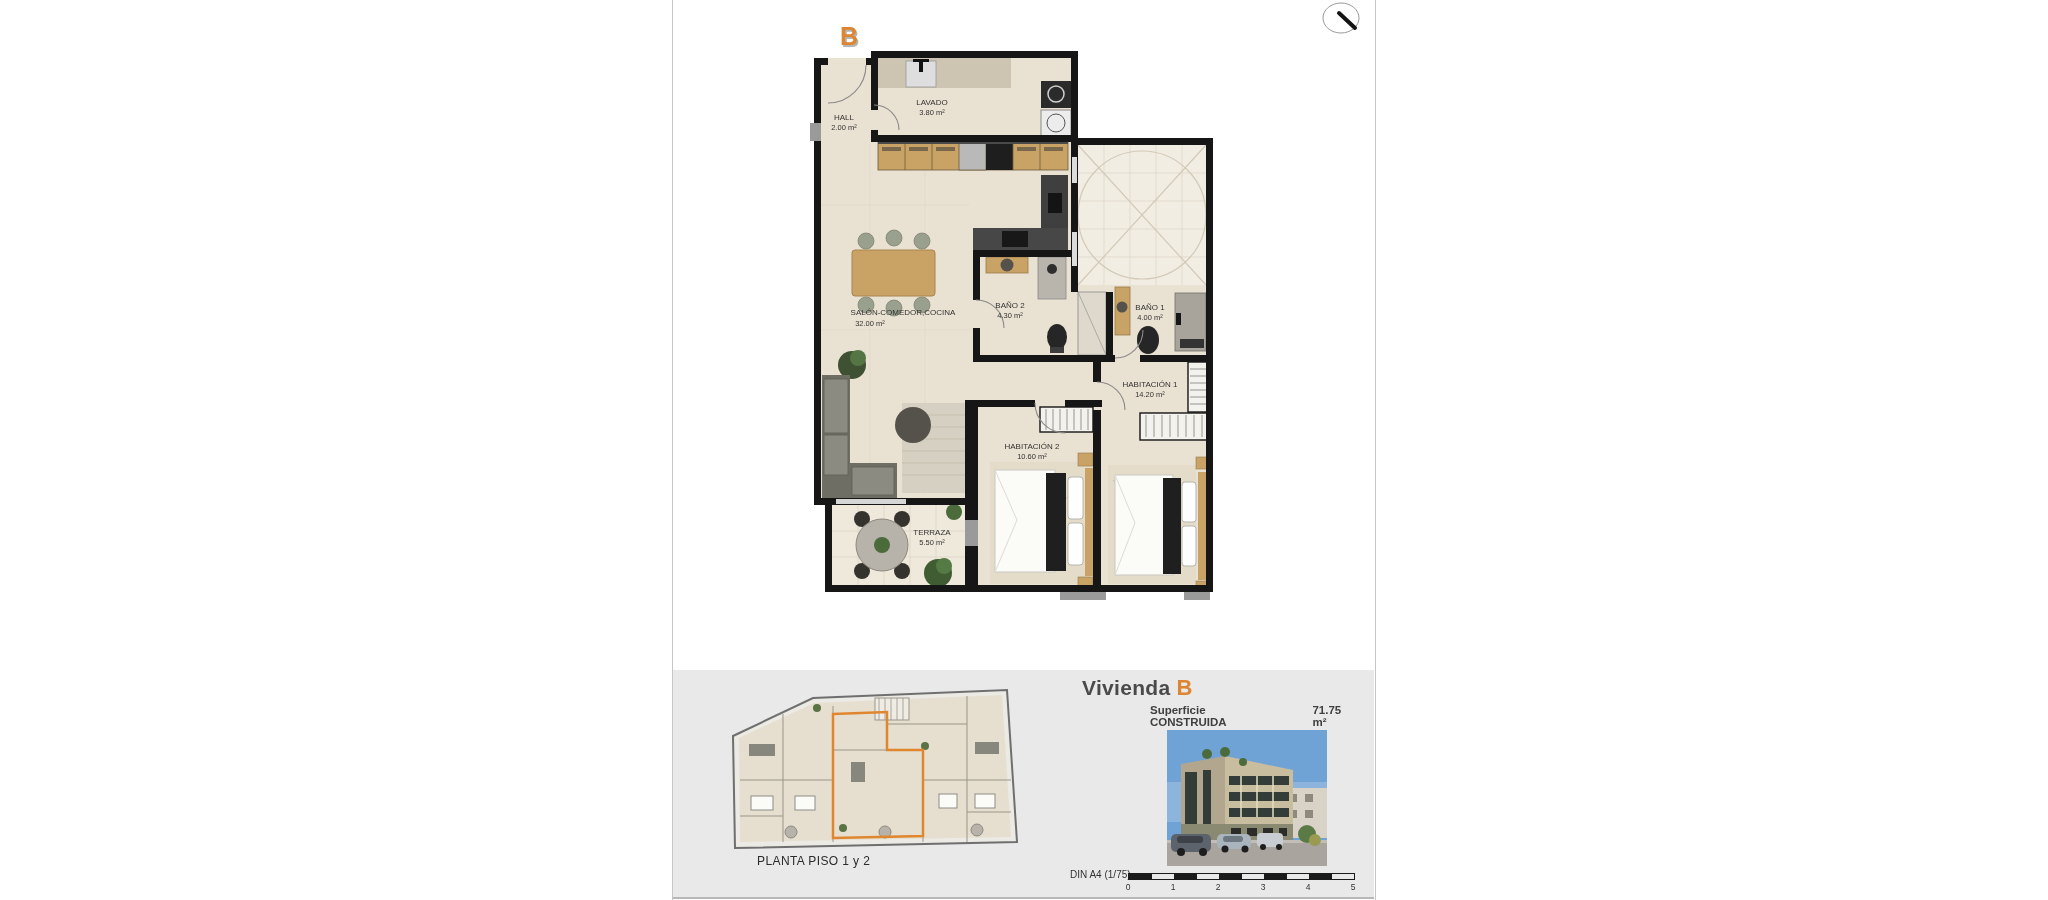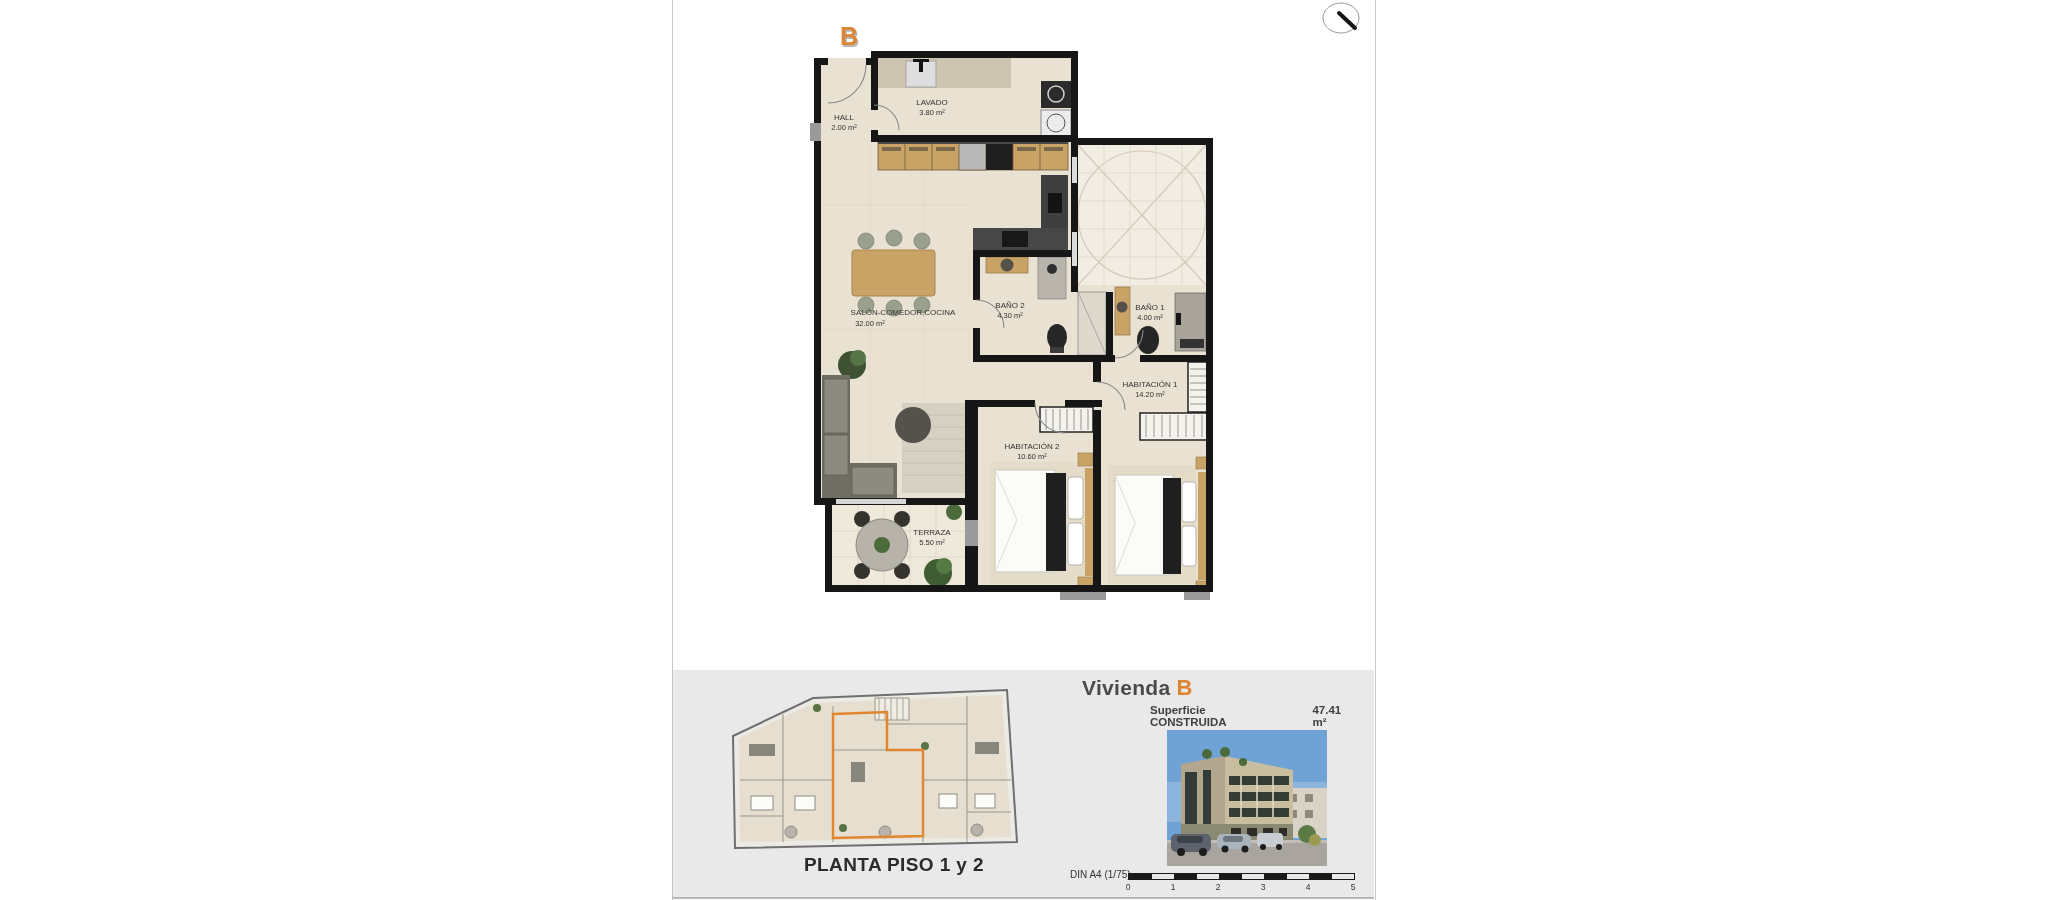--- a/index.html
+++ b/index.html
@@ -5,22 +5,22 @@
   html,body{margin:0;padding:0;background:#ffffff;}
   #stage{position:relative;width:2048px;height:900px;background:#fff;overflow:hidden;
          font-family:"Liberation Sans",sans-serif;}
   #page{position:absolute;left:672px;top:0;width:702px;height:900px;background:#fff;
         border-left:1px solid #c6c6c6;border-right:1px solid #c6c6c6;}
   #north{position:absolute;left:1322px;top:2px;width:40px;height:36px;}
   #plan{position:absolute;left:810px;top:25px;width:420px;height:575px;}
   #bottom-panel{position:absolute;left:673px;top:670px;width:701px;height:227px;
                 background:#e9e9e9;border-bottom:2px solid #b7b7b7;}
   #miniplan{position:absolute;left:725px;top:684px;width:300px;height:170px;}
-  #planta-title{position:absolute;left:757px;top:854px;font-size:19px;font-weight:bold;
-                color:#2b2b2b;letter-spacing:.4px;margin-left:47px;}
+  #planta-title{position:absolute;left:757px;top:854px;font-size:12px;font-weight:normal;
+                color:#2b2b2b;letter-spacing:.4px;}
   #unit-header{position:absolute;left:1082px;top:675px;font-size:21px;color:#4a4a4a;
                font-weight:600;letter-spacing:.3px;}
   #unit-header .b{color:#dd8532;font-weight:800;font-size:22px;}
   #surface-row{position:absolute;left:1150px;top:704px;width:200px;display:flex;gap:52px;
                font-size:11.5px;font-weight:bold;color:#3f3f3f;}
   #photo{position:absolute;left:1167px;top:730px;width:160px;height:136px;}
   #scale-label{position:absolute;left:1070px;top:869px;font-size:10px;color:#333;}
   #scale-bar{position:absolute;left:1128px;top:873px;width:225px;height:5px;
              border:1px solid #1a1a1a;display:flex;}
   #scale-bar i{flex:1 1 auto;display:block;}
@@ -359,21 +359,21 @@
   </svg>
 
   <div id="planta-title">PLANTA PISO 1 y 2</div>
 
   <div id="unit-header">
     <span>Vivienda</span>
     <span class="b">B</span>
   </div>
   <div id="surface-row">
     <span>Superficie CONSTRUIDA</span>
-    <span>47.41 m²</span>
+    <span>71.75 m²</span>
   </div>
 
   <svg id="photo" viewBox="0 0 160 136">
     <rect x="0" y="0" width="160" height="136" fill="#6fa3d6"></rect>
     <rect x="0" y="52" width="160" height="40" fill="#8cb4dd"></rect>
     <rect x="118" y="58" width="42" height="50" fill="#d9d2c6"></rect>
     <rect x="122" y="64" width="8" height="8" fill="#8f897c"></rect>
       <rect x="138" y="64" width="8" height="8" fill="#8f897c"></rect>
     <rect x="122" y="80" width="8" height="8" fill="#8f897c"></rect>
       <rect x="138" y="80" width="8" height="8" fill="#8f897c"></rect>

